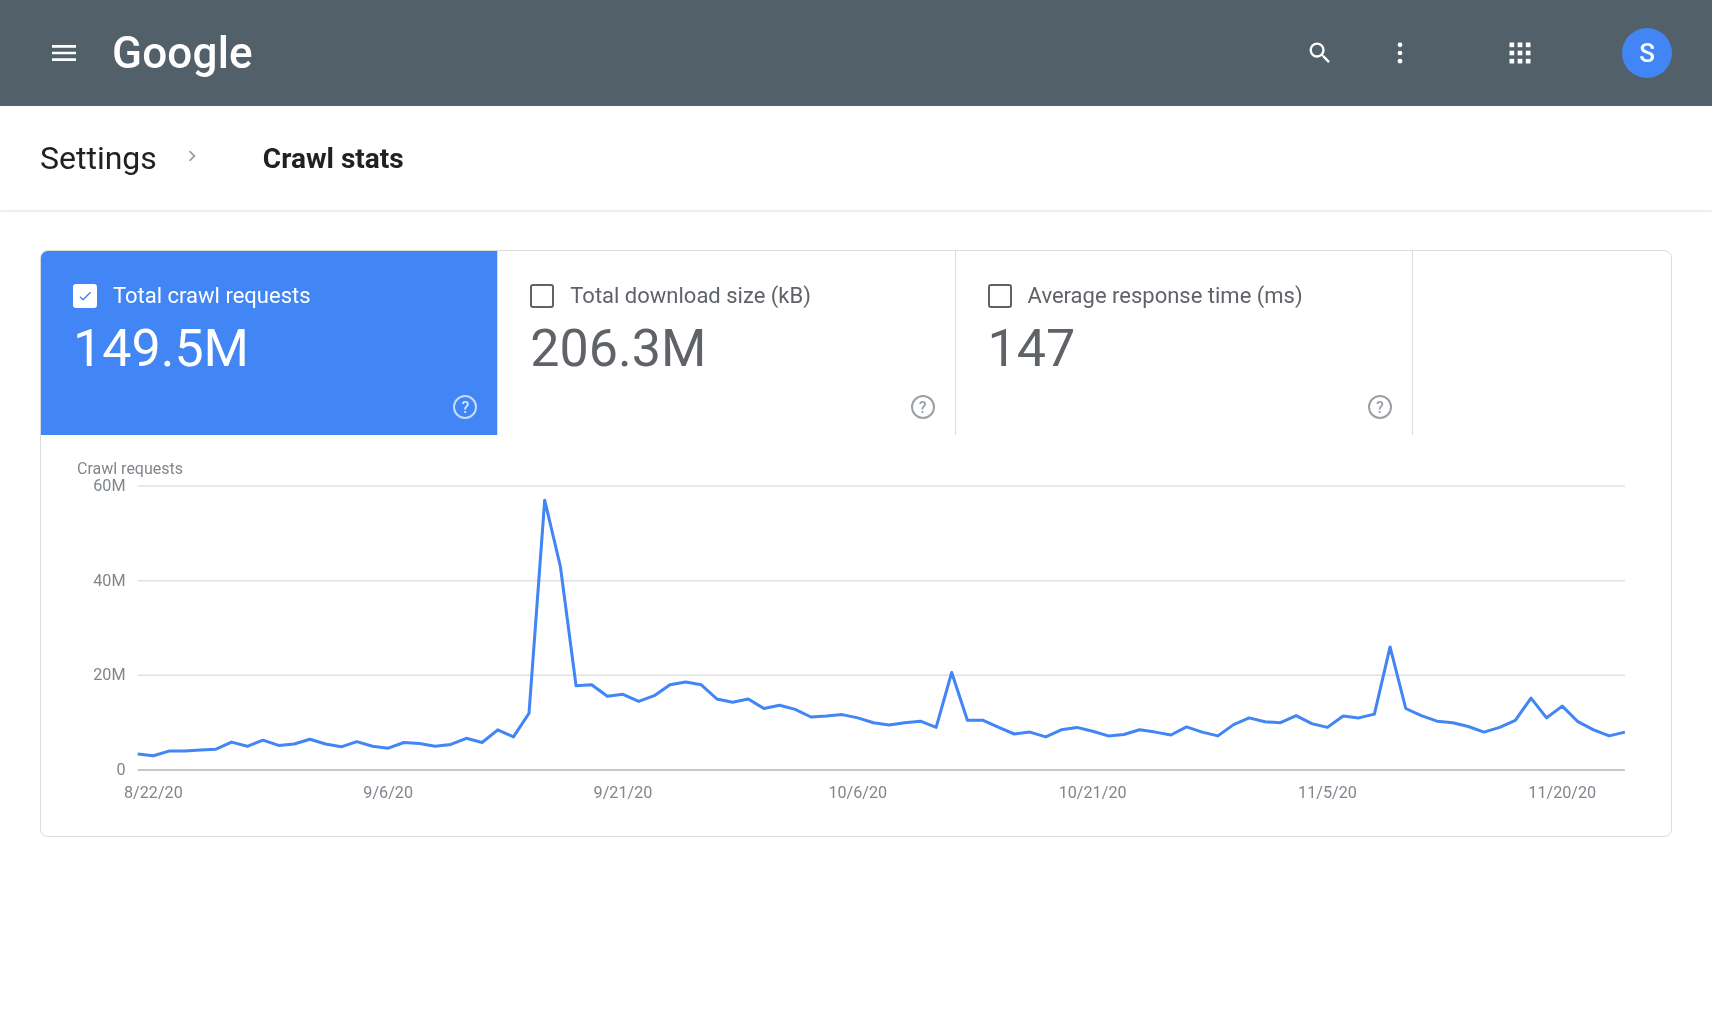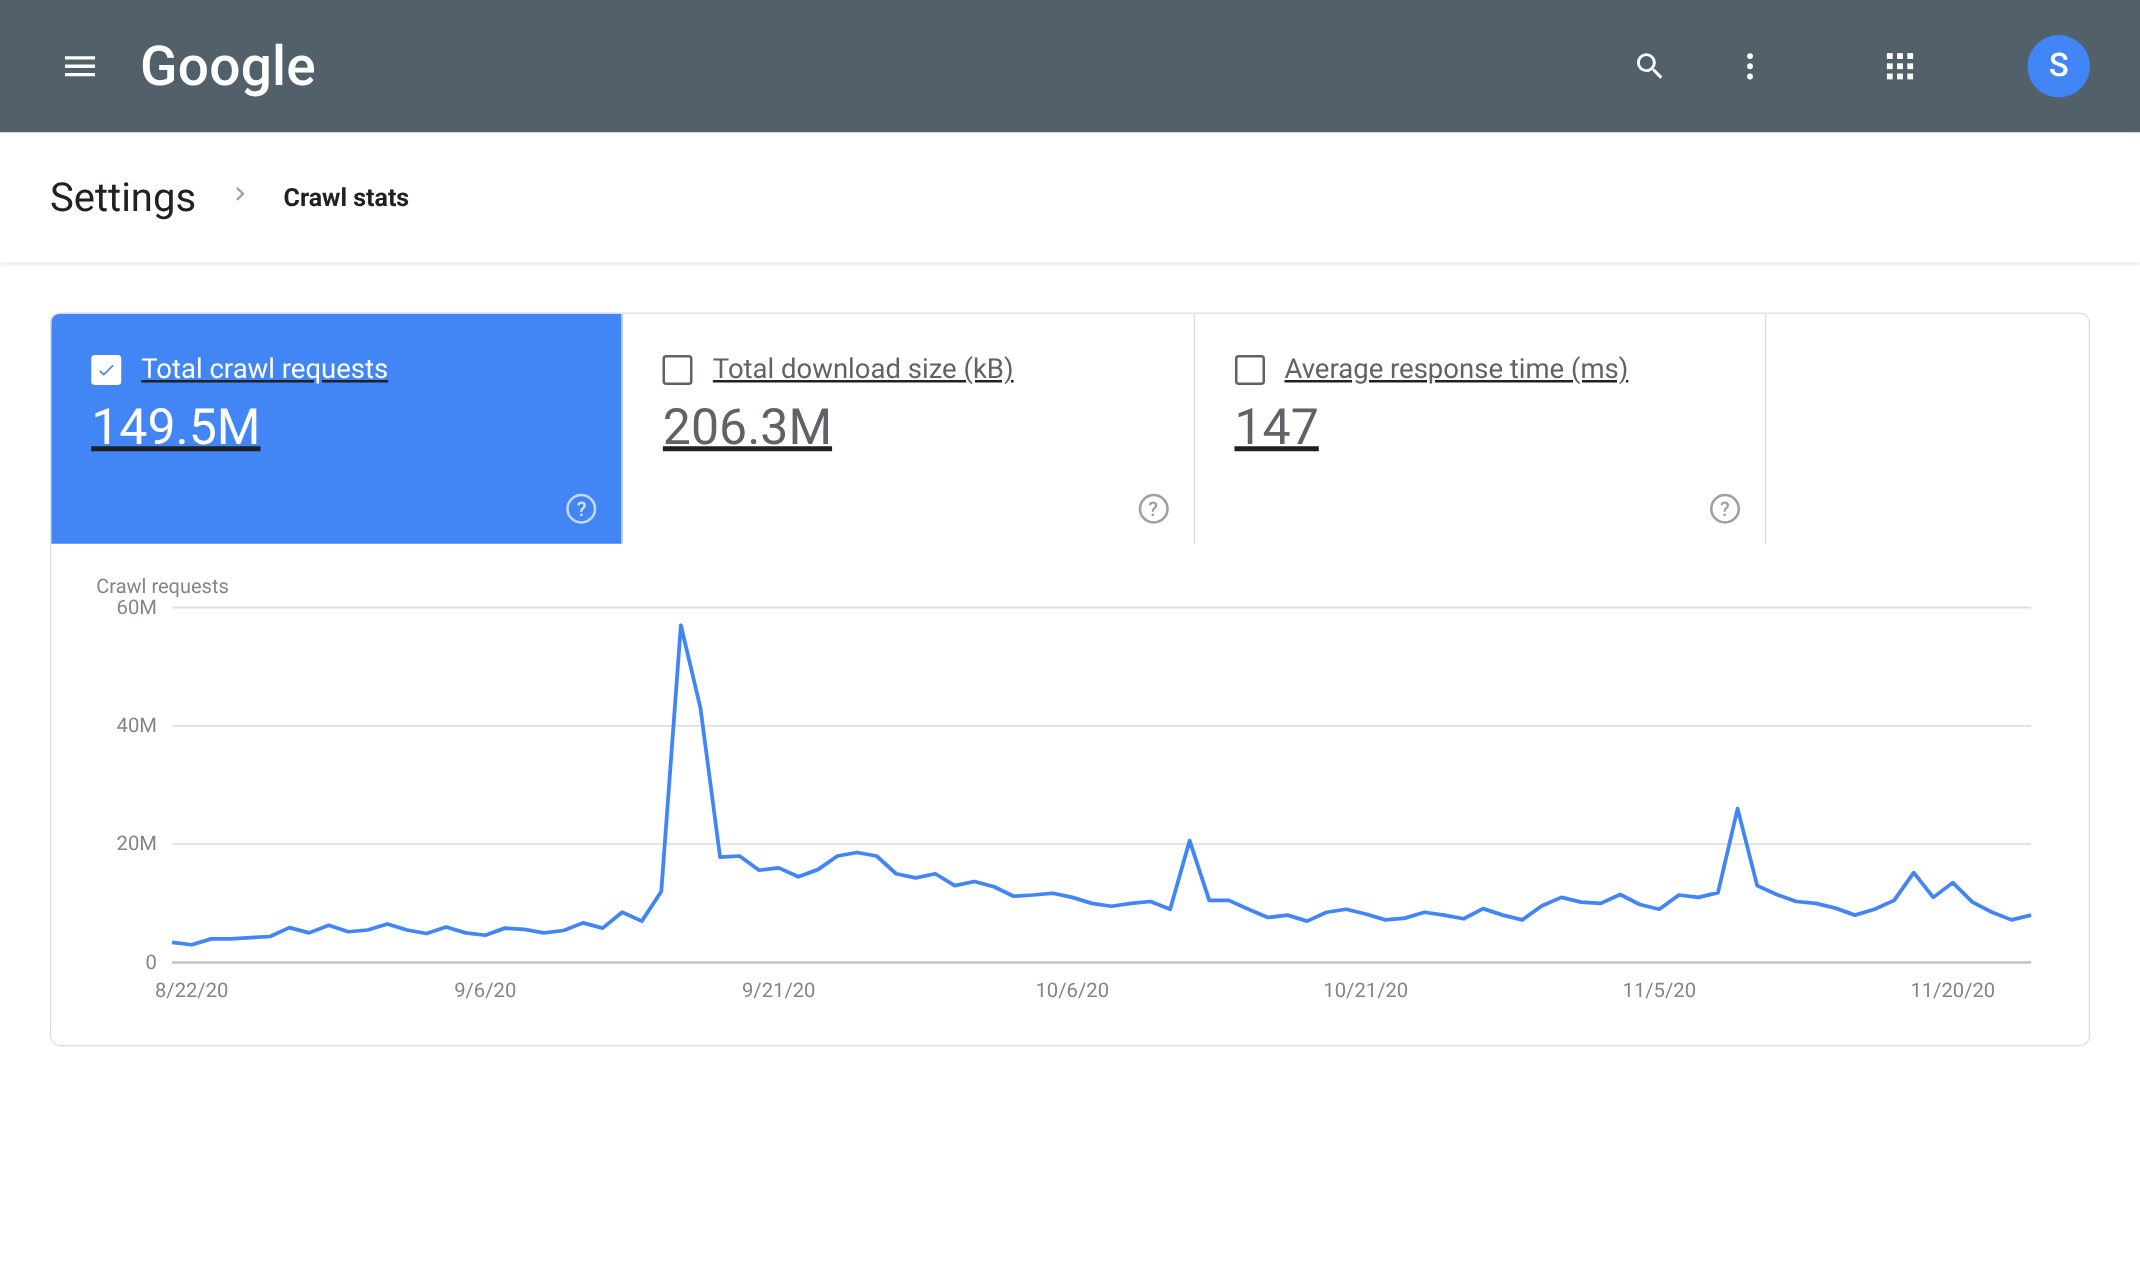--- a/index.html
+++ b/index.html
@@ -34,57 +34,57 @@
   .subheader {
     height: 104px;
     display:flex; align-items:center;
     padding: 12px 40px;
     background:#fff;
     border-bottom: 0;
     box-shadow: 0 2px 2px rgba(0,0,0,.08);
   }
   .bread-link { font-size: 32px; color:#202124; cursor:pointer; }
   .bread-chevron { margin: 0 24px; color:#5f6368; font-size:26px; }
-  .bread-current { font-size: 20px; font-weight: 700; }
+  .bread-current { font-size: 28px; font-weight: 700; margin-left: 36px; }
   .export-btn {
     margin-left:auto;
     height: 56px; padding: 0 24px;
     background:#f1f3f4; border:none; cursor:pointer;
     display:flex; align-items:center; gap:14px;
     color:#5f6368; font-size: 22px; font-weight:500; letter-spacing:1px;
   }
   .export-btn svg { width:26px; height:26px; fill:#5f6368; }
 
   
   .content { padding: 40px; }
   .card {
     border: 1px solid #dadce0; border-radius: 8px;
     background:#fff; overflow:hidden;
   }
 
   
-  .metrics { display:flex;text-decoration:underline; }
+  .metrics { display:flex; }
   .metric {
     flex: 1; padding: 32px 28px 20px 32px; position:relative;
     border-right: 1px solid #dadce0; cursor:pointer;
     min-height: 184px;
   }
   .metric.placeholder { border-right:none; }
   .metric.active { background:#4285f4; color:#fff; }
   .metric-row { display:flex; align-items:center; gap:16px; margin-bottom: 10px; }
   .checkbox {
     width: 24px; height: 24px; border: 2.5px solid #5f6368; border-radius: 3px;
     display:flex; align-items:center; justify-content:center;
   }
   .metric.active .checkbox { border-color:#fff; background:#fff; }
   .checkbox svg { width:16px; height:16px; fill:#4285f4; display:none; }
   .metric.active .checkbox svg { display:block; }
   .metric-label { font-size: 22px; color:#5f6368; }
   .metric.active .metric-label { color:#fff; }
-  .metric-value { font-size: 40px; font-weight:400; color:#5f6368; margin-top: 6px; }
+  .metric-value { font-size: 52px; font-weight:400; color:#5f6368; margin-top: 6px; }
   .metric.active .metric-value { color:#fff; }
   .help-icon {
     position:absolute; bottom: 16px; right: 20px;
     width: 24px; height: 24px; border: 2px solid #9aa0a6; border-radius:50%;
     display:flex; align-items:center; justify-content:center;
     color:#9aa0a6; font-size:16px; font-weight:500;
   }
   .metric.active .help-icon { border-color: rgba(255,255,255,.7); color:rgba(255,255,255,.8); }
 
   

